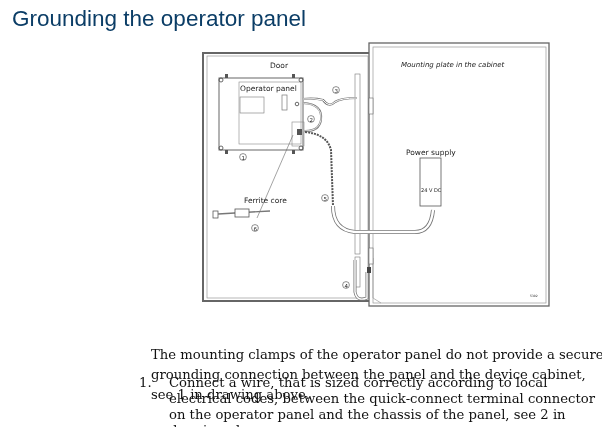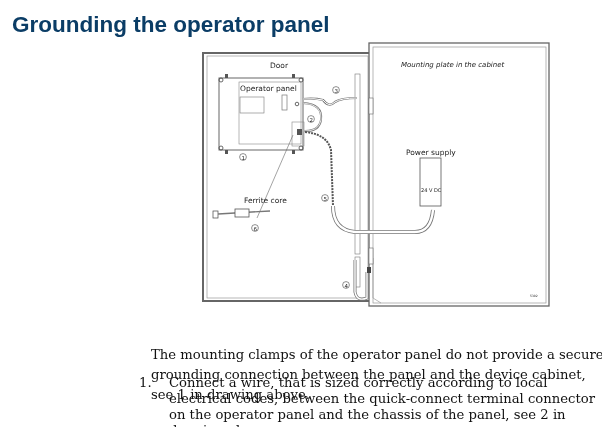--- a/index.html
+++ b/index.html
@@ -1,19 +1,19 @@
 <!DOCTYPE html>
 <html><head>
 <meta charset="utf-8">
 <style>
   html, body { margin:0; padding:0; background:#ffffff; }
   body { width:602px; height:427px; position:relative; overflow:hidden; }
   .title {
-    position:absolute; left:12px; top:12px; margin:0;
-    font-family:"Liberation Sans", sans-serif; font-weight:bold;
+    position:absolute; left:12px; top:6px; margin:0;
+    font-family:"Liberation Sans", sans-serif; font-weight:normal;
     font-size:22.5px; color:#0b3d66; letter-spacing:0px; white-space:nowrap;
   }
   .figure { position:absolute; left:195px; top:40px; width:360px; height:270px; }
   .figure svg { width:360px; height:270px; display:block; }
   .lbl { font-family:"DejaVu Sans", sans-serif; fill:#222; }
   .para {
     position:absolute; left:139px; top:333px; width:460px; margin:12px;
     font-family:"DejaVu Serif", serif; font-size:13.2px; line-height:20px; color:#111;
   }
   .step {

